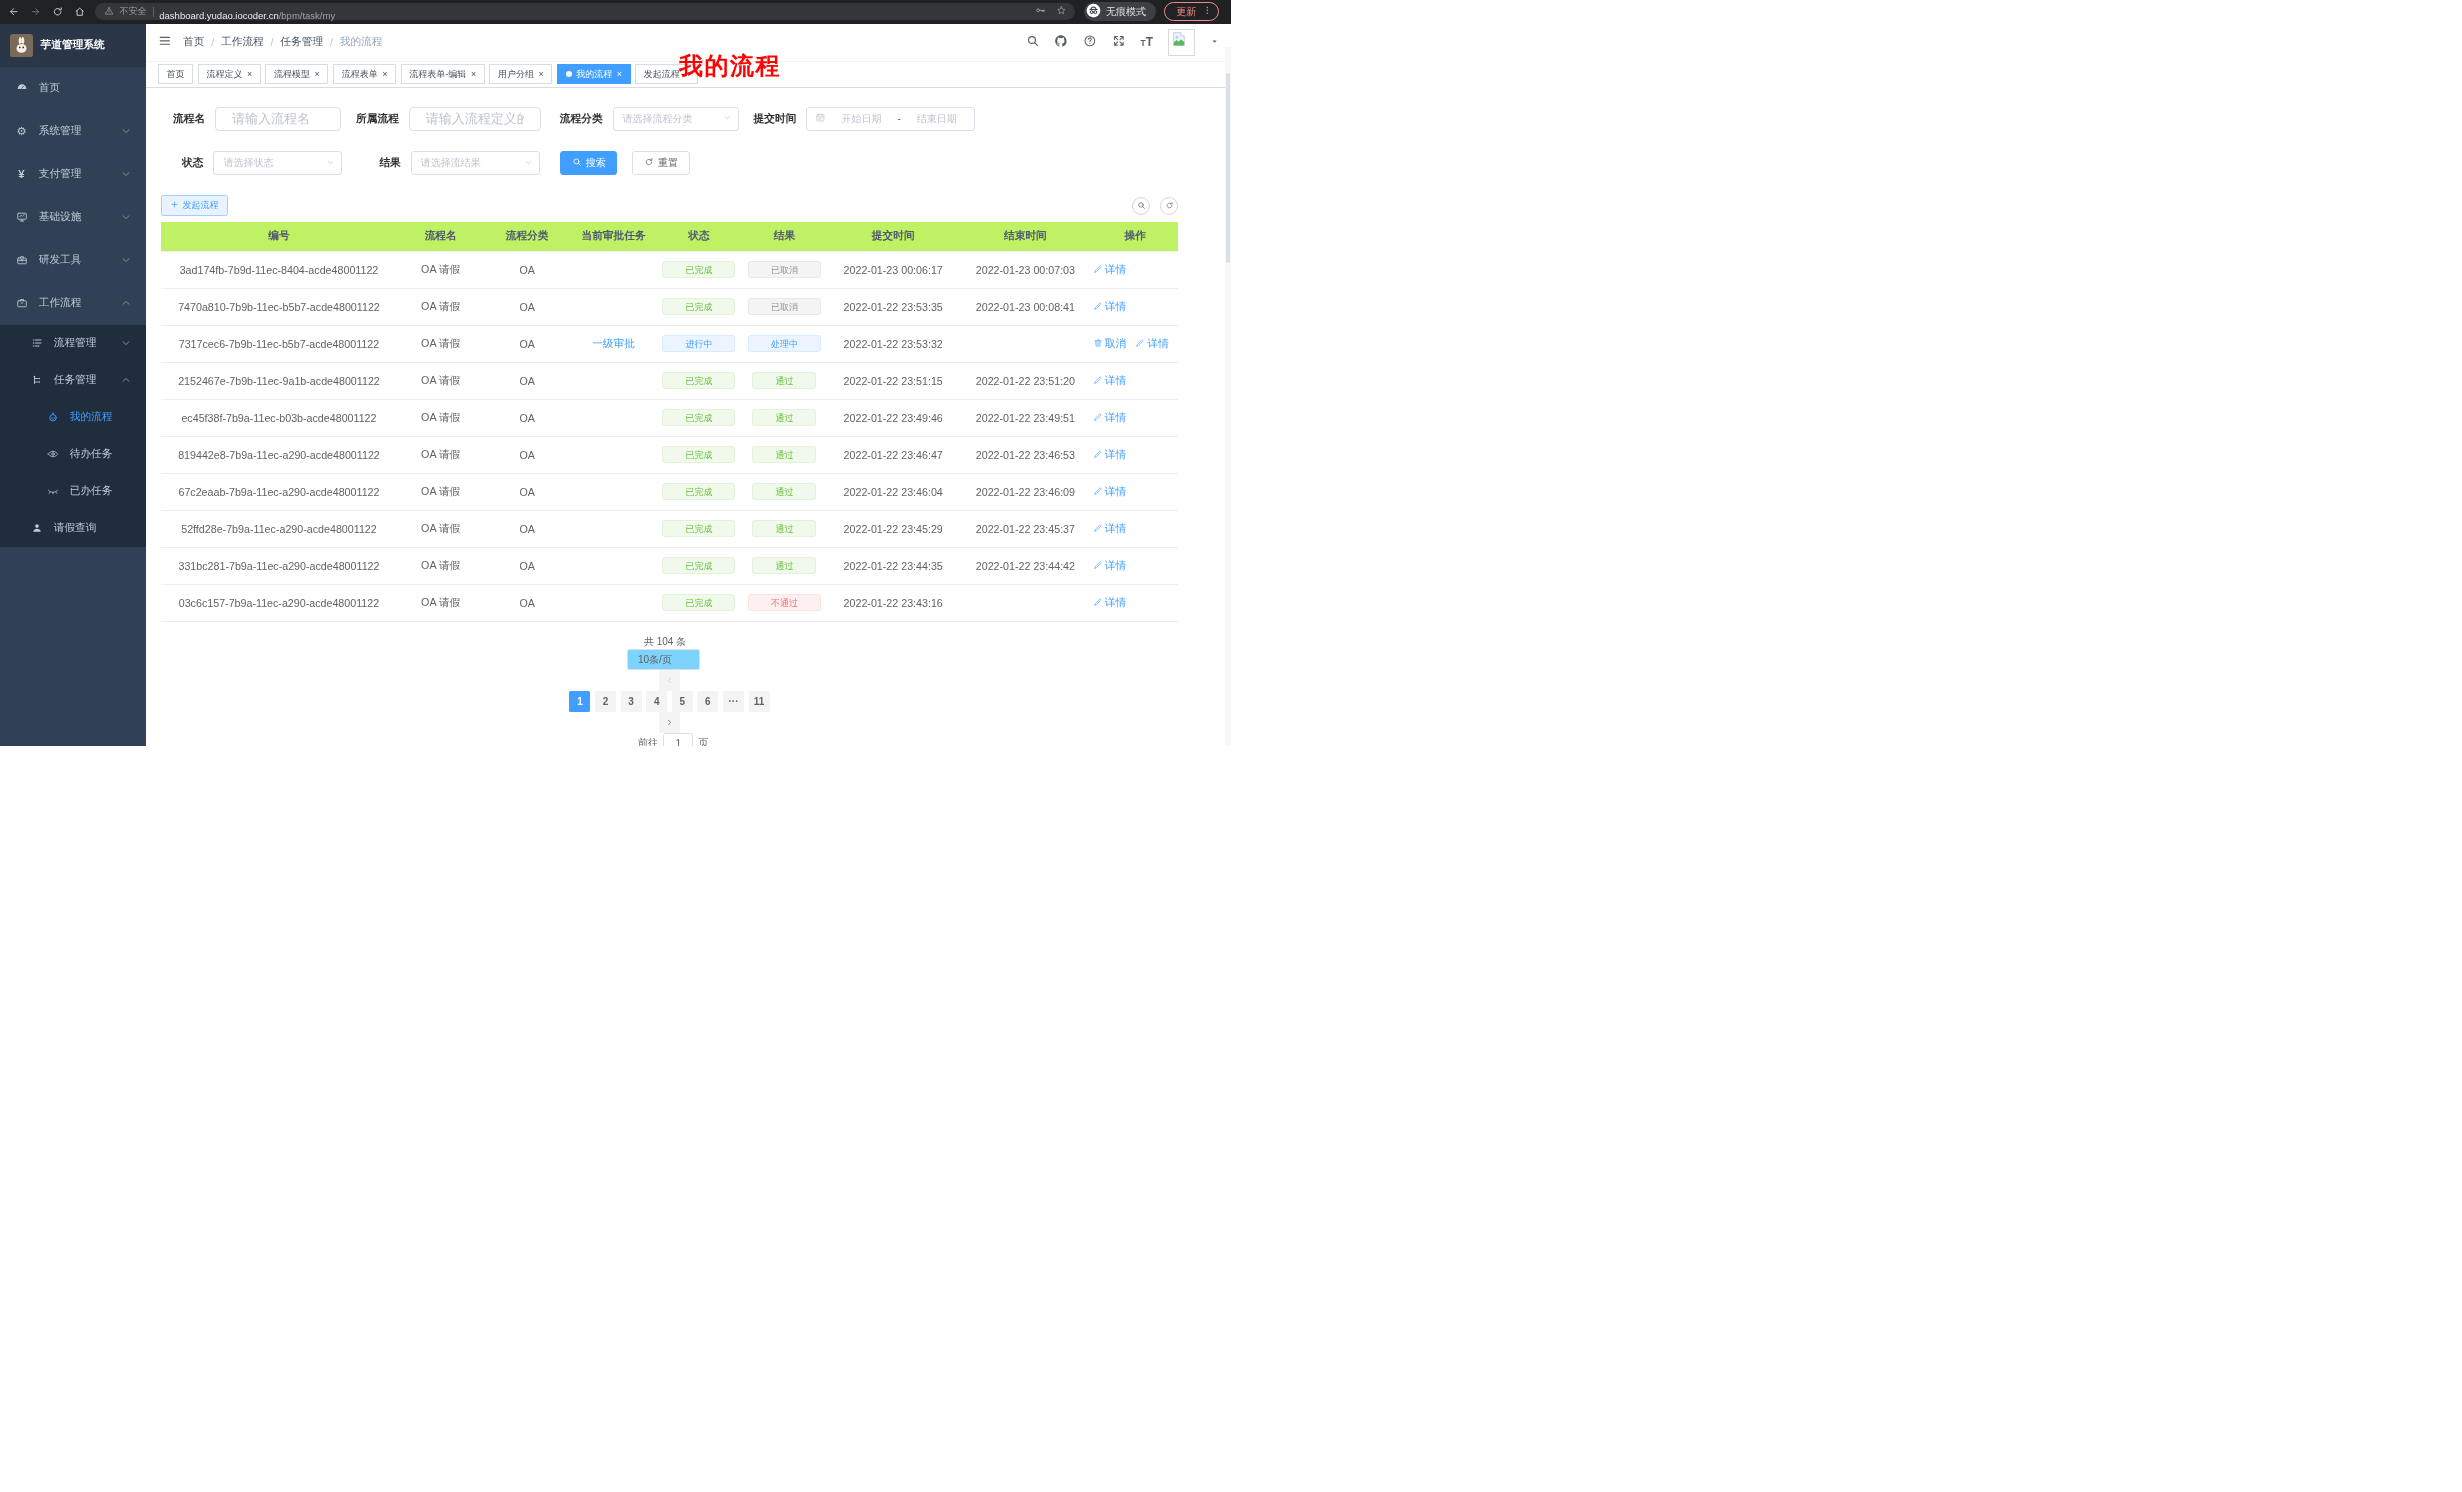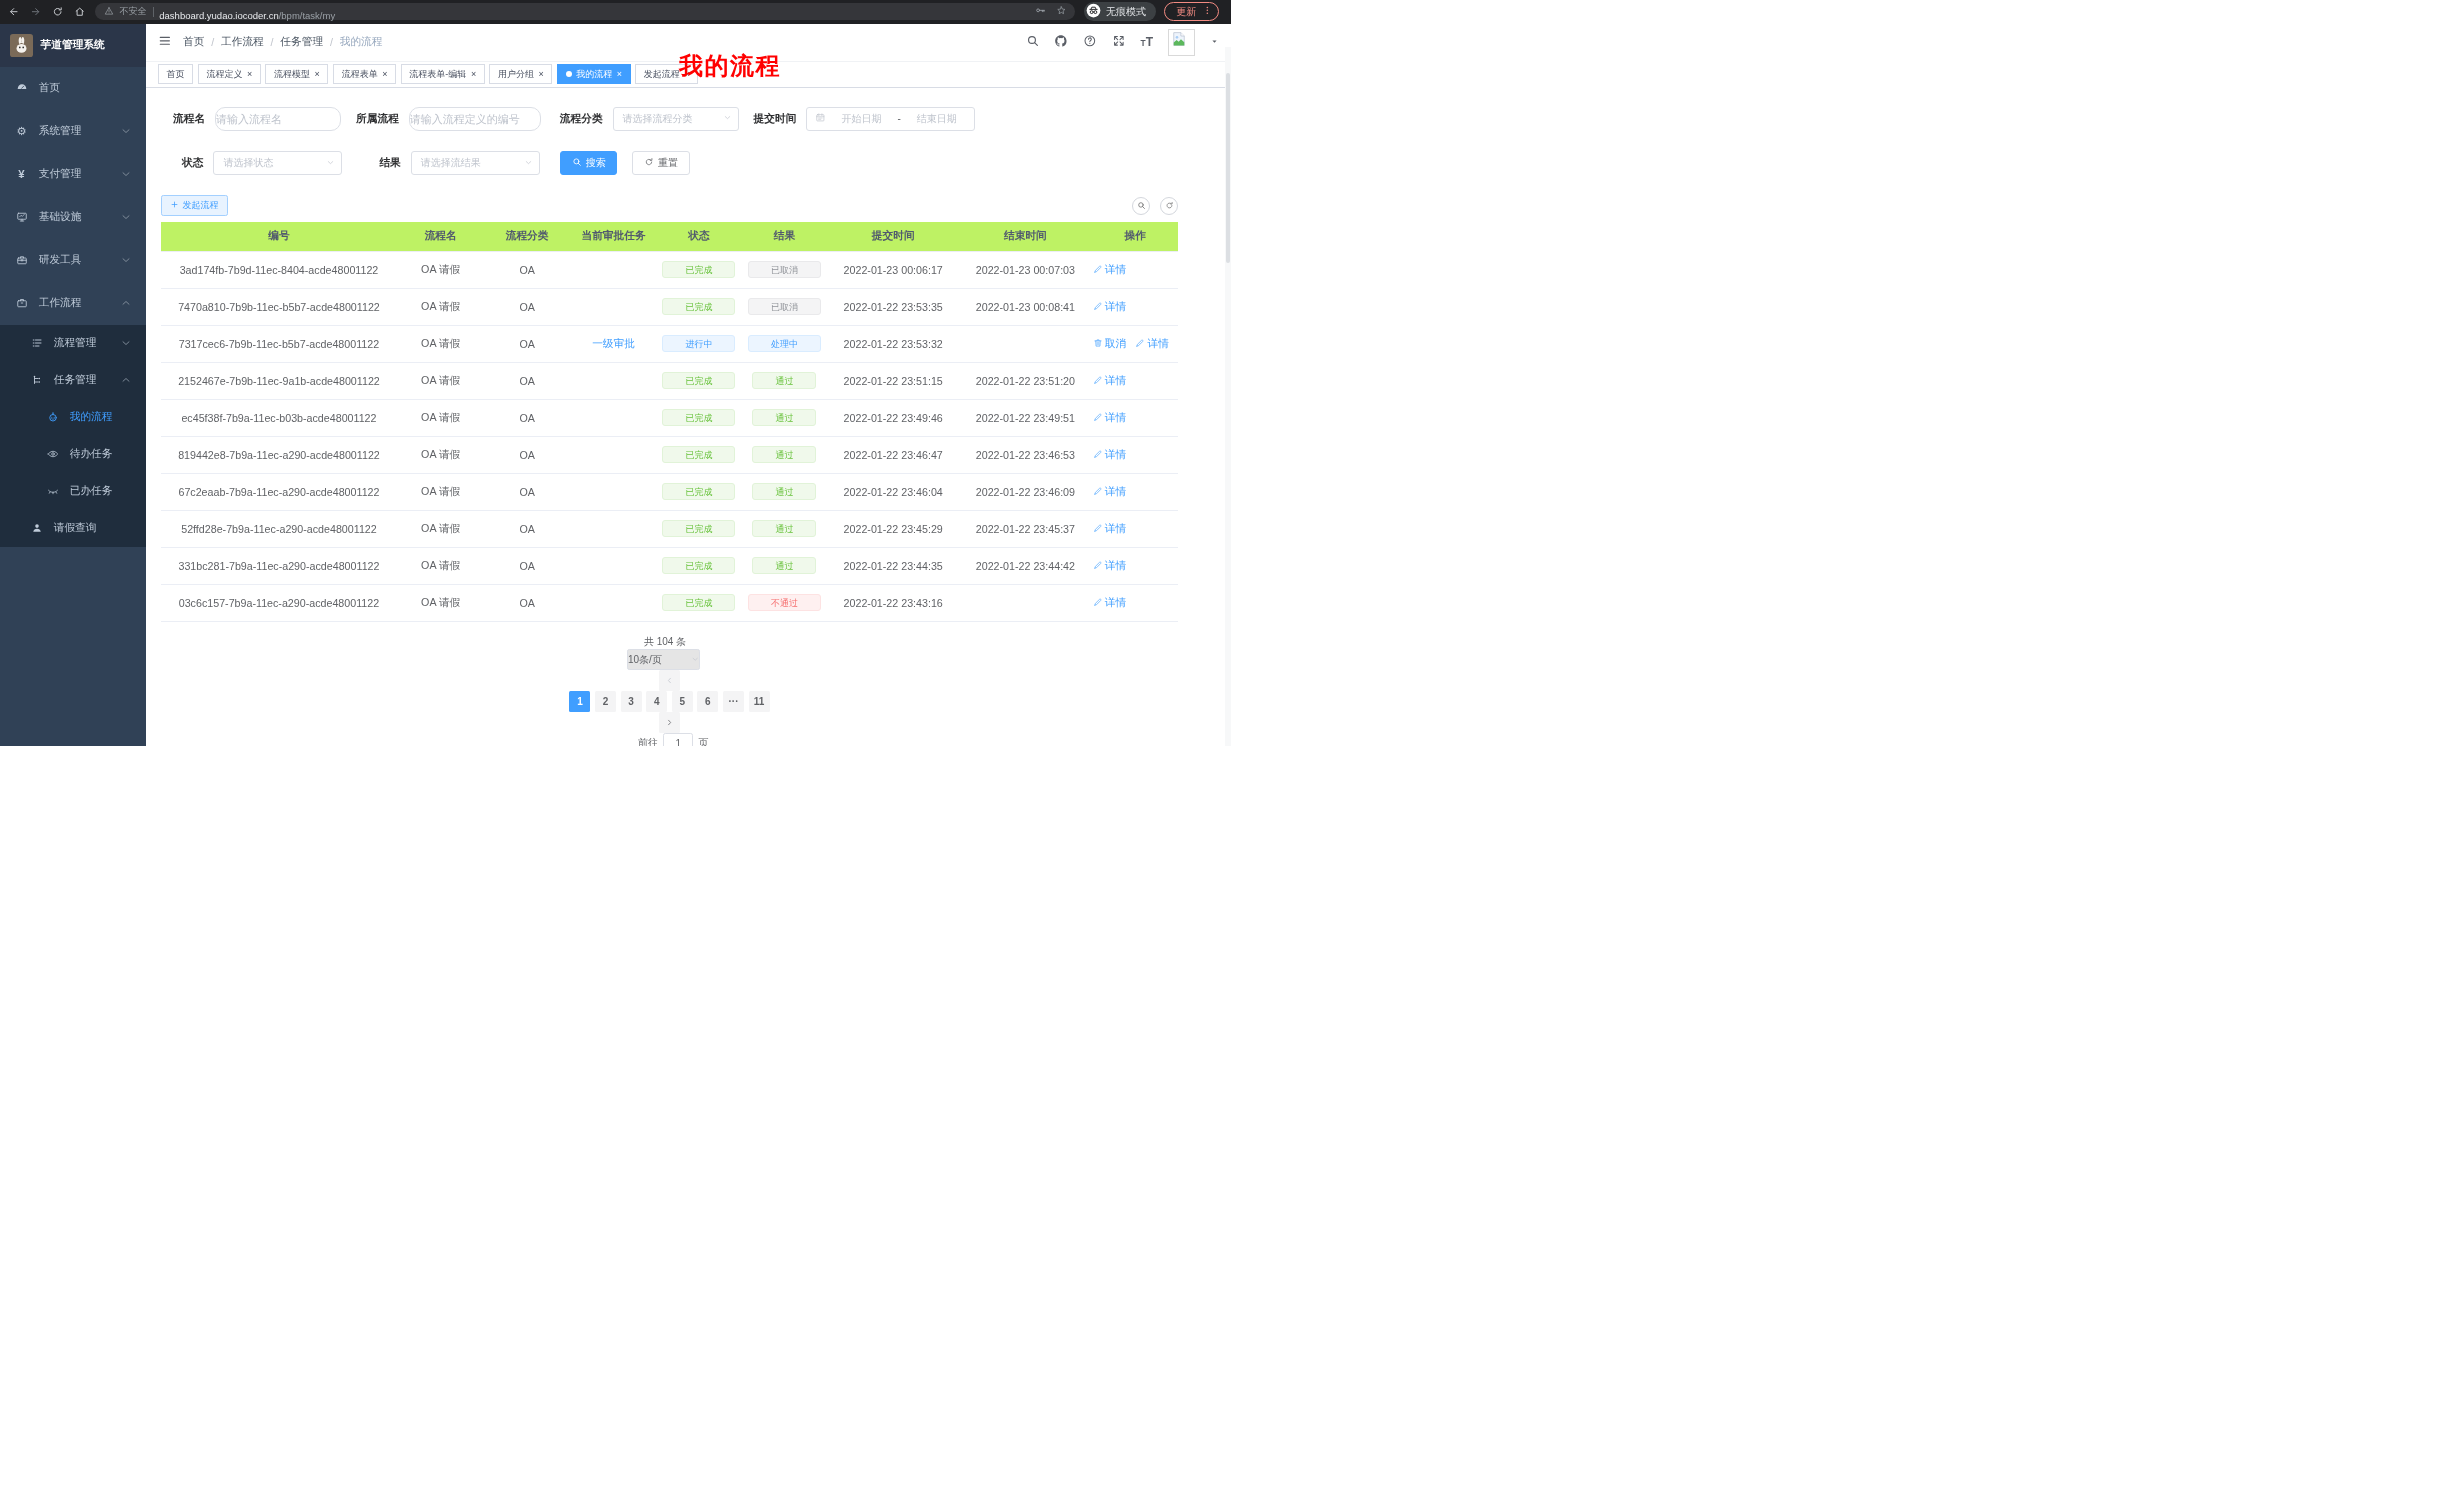--- a/index.html
+++ b/index.html
@@ -68,21 +68,21 @@
   .tab .dot { width:6px; height:6px; border-radius:50%; background:#fff; }
   .tab .close { font-size:9px; line-height:1; }
   .tab.active { background:#409eff; border-color:#409eff; color:#fff; }
 
   
   .content { padding:0 53px 0 15px; }
   .filter-row { display:flex; align-items:center; height:24px; font-size:10.7px; }
   .fr1 { margin-top:19px; } .fr2 { margin-top:20.5px; }
   .f-label { font-weight:700; color:#303133; margin-right:10px; white-space:nowrap; }
   .ml16{margin-left:12px;} .ml20{margin-left:15px;} .ml25{margin-left:19px;} .ml27{margin-left:20.5px;} .ml28{margin-left:21px;} .ml48{margin-left:37px;}
-  .f-input { height:24px; border:0.8px solid #dcdfe6; border-radius:10px; padding:0 0; font-size:11px; color:#606266; font-family:inherit; }
+  .f-input { height:24px; border:0.8px solid #dcdfe6; border-radius:4px; padding:0 16px; font-size:13px; color:#606266; font-family:inherit; }
   .f-input::placeholder { color:#bec3cc; }
   .w165{width:126px;} .w174{width:132px;} .w170{width:129px;}
   .f-select { height:24px; border:0.8px solid #dcdfe6; border-radius:3px; padding:0 6px 0 9px; display:flex; align-items:center; justify-content:space-between; color:#bec3cc; font-size:10px; cursor:pointer; background:#fff; }
   .f-select .ic { color:#c0c4cc; } .f-select .ic svg{ width:9px; height:9px; }
   .date-range { width:169px; height:24px; border:0.8px solid #dcdfe6; border-radius:3px; display:flex; align-items:center; padding:0 7.6px; gap:6px; font-size:10px; color:#bec3cc; background:#fff; }
   .date-range .ic { color:#c0c4cc; } .date-range .ic svg{ width:10.7px; height:10.7px; }
   .date-seg { flex:1; text-align:center; }
   .date-sep { color:#606266; }
   .btn { height:24px; border-radius:3px; display:inline-flex; align-items:center; gap:3.8px; font-size:10px; padding:0 10.7px; cursor:pointer; font-family:inherit; }
   .btn .ic svg { width:10px; height:10px; }
@@ -105,21 +105,21 @@
   .tag-info { color:#909399; background:#f4f4f5; border-color:#e9e9eb; }
   .tag-primary { color:#409eff; background:#ecf5ff; border-color:#d9ecff; }
   .tag-danger { color:#f56c6c; background:#fef0f0; border-color:#fde2e2; }
   .link { color:#409eff; cursor:pointer; display:inline-flex; align-items:center; gap:2.3px; font-size:10.7px; }
   .link .ic svg { width:10px; height:10px; }
   .actions { display:flex; justify-content:flex-start; gap:9px; }
 
   
   .pagination { margin-top:13.7px; display:flex; align-items:center; justify-content:flex-end; font-size:10px; color:#606266;flex-direction:column; }
   .pg-total { margin-right:9px; }
-  .size-select { width:73px; height:21px; border:0.8px solid #dcdfe6; border-radius:2.3px; display:flex; align-items:center; justify-content:space-between; padding:0 0; color:#606266; cursor:pointer; margin-right:12px; background:#e5e5e5; }
+  .size-select { width:73px; height:21px; border:0.8px solid #dcdfe6; border-radius:2.3px; display:flex; align-items:center; justify-content:space-between; padding:0 10px; color:#606266; cursor:pointer; margin-right:12px; background:#7dd3fc; }
   .size-select .ic { color:#c0c4cc; } .size-select .ic svg { width:8.4px; height:8.4px; }
   .pg-btn { min-width:21px; height:21px; background:#f4f4f5; border-radius:1.5px; display:inline-flex; align-items:center; justify-content:center; font-weight:600; color:#606266; margin:0 2.3px; cursor:pointer; font-size:10px; }
   .pg-btn svg { width:9px; height:9px; }
   .pg-btn.disabled { color:#c0c4cc; }
   .pg-btn.active { background:#409eff; color:#fff; }
   .goto { display:flex; align-items:center; margin-left:7.6px; gap:5.3px; }
   .goto input { width:30px; height:20px; border:0.8px solid #dcdfe6; border-radius:2.3px; text-align:center; font-size:10px; color:#606266; font-family:inherit; }
 
   
   .scroll-track { position:absolute; right:0; top:23.6px; bottom:0; width:6px; background:#f7f8f9; }

